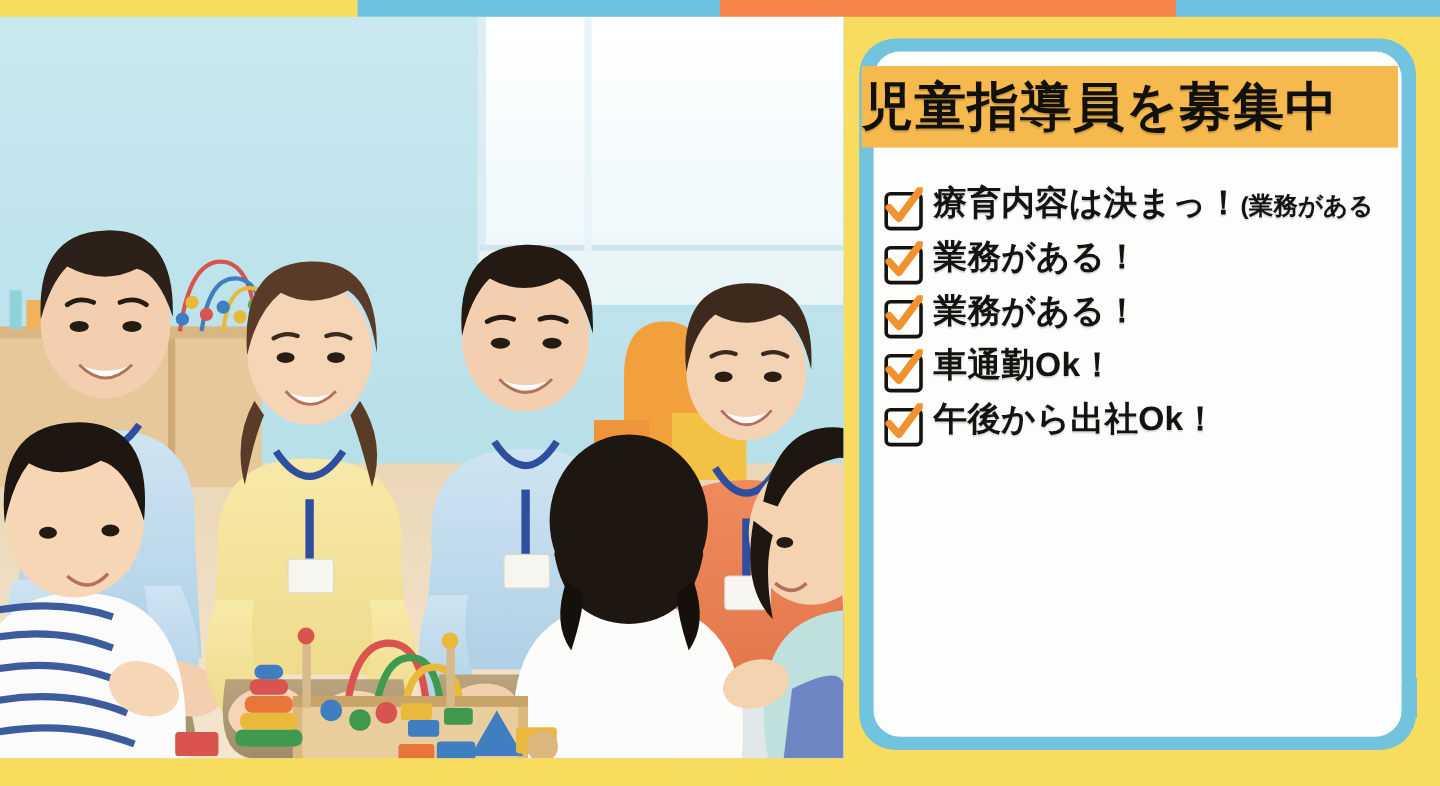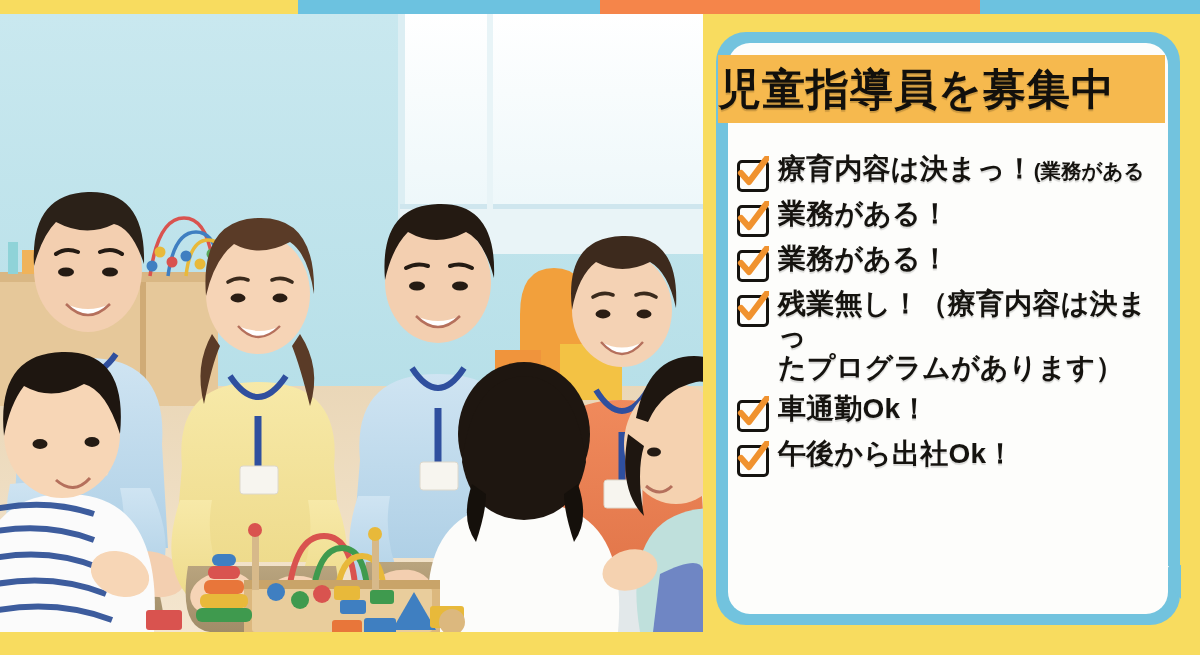--- a/index.html
+++ b/index.html
@@ -340,29 +340,20 @@
       <span class="cbx">
         <span class="box"></span>
         <svg class="tick" viewBox="0 0 33 33">
             <path d="M5 17 L13 26 L31 2" fill="none" stroke="#f0922f" stroke-width="6.2" stroke-linecap="round" stroke-linejoin="round"></path>
           </svg>
       </span>
       <span class="txt">業務がある！</span>
     </div>
 
 
-    <div class="row">
-      <span class="cbx">
-        <span class="box"></span>
-        <svg class="tick" viewBox="0 0 33 33">
-            <path d="M5 17 L13 26 L31 2" fill="none" stroke="#f0922f" stroke-width="6.2" stroke-linecap="round" stroke-linejoin="round"></path>
-          </svg>
-      </span>
-      <span class="txt"><span>残業無し！（療育内容は決まっ</span><br><span>たプログラムがあります）</span></span>
-    </div>
 
     <div class="row">
       <span class="cbx">
         <span class="box"></span>
         <svg class="tick" viewBox="0 0 33 33">
             <path d="M5 17 L13 26 L31 2" fill="none" stroke="#f0922f" stroke-width="6.2" stroke-linecap="round" stroke-linejoin="round"></path>
           </svg>
       </span>
       <span class="txt">車通勤Ok！</span>
     </div>

